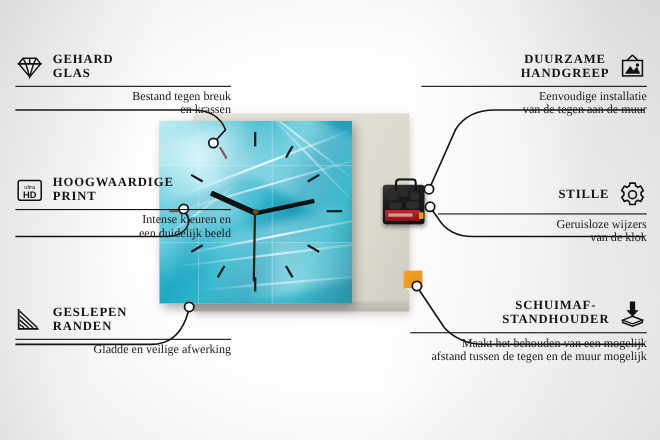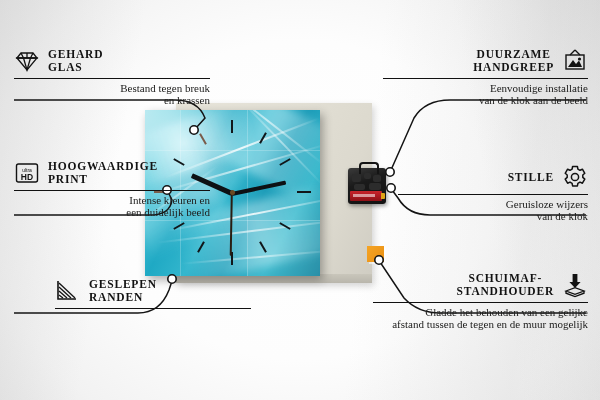--- a/index.html
+++ b/index.html
@@ -97,21 +97,21 @@
     font-size:11px;line-height:11.5px;color:#20201f;text-align:right;
   }
 
   .feat.left{left:14px;text-align:left;}
   .feat.left .head{justify-content:flex-start;}
   .feat.right{right:12px;text-align:right;}
   .feat.right .head{justify-content:flex-end;text-align:center;}
 
   .f-glas{top:48px;}
   .f-print{top:160px;}
-  .f-randen{top:278px;margin-left:41px;}
+  .f-randen{top:278px;}
   .f-handgreep{top:48px;width:205px;}
   .f-mechanisme{top:164px;width:190px;}
   .f-foam{top:272px;width:215px;}
 </style>
 </head>
 <body>
 
 <div id="stage">
 
   <div class="scene">
@@ -253,41 +253,44 @@
           <path d="M4,13 L12,20" stroke-width="1.3"></path>
           <path d="M4,17 L8,20" stroke-width="1.3"></path>
         </svg>
       </span>
       <span class="title">
         <span>GESLEPEN</span><br>
         <span>RANDEN</span>
       </span>
     </div>
     <div class="rule"></div>
+    <div class="desc">
+      <span>Gladde en veilige afwerking</span>
+    </div>
   </div>
 
   <div class="feat right f-handgreep">
     <div class="head">
       <span class="title">
         <span>DUURZAME</span><br>
         <span>HANDGREEP</span>
       </span>
       <span class="icon">
         <svg viewBox="0 0 26 26" width="26" height="26" fill="none" stroke="#121212" stroke-width="1.4">
           <path d="M13,2 L8,7 M13,2 L18,7"></path>
           <rect x="4" y="7" width="18" height="14"></rect>
           <path d="M6,19 L11,12 L14,16 L17,12.5 L20,19 Z" fill="#121212" stroke="none"></path>
           <circle cx="17.5" cy="11" r="1.6" fill="#121212" stroke="none"></circle>
         </svg>
       </span>
     </div>
     <div class="rule"></div>
     <div class="desc">
       <span>Eenvoudige installatie</span><br>
-      <span>van de klok aan de beeld</span>
+      <span>van de tegen aan de muur</span>
     </div>
   </div>
 
   <div class="feat right f-mechanisme">
     <div class="head">
       <span class="title">
         <span>STILLE</span><br>
       </span>
       <span class="icon">
         <svg viewBox="0 0 26 26" width="26" height="26" fill="none" stroke="#121212" stroke-width="1.5">
@@ -312,18 +315,18 @@
       <span class="icon">
         <svg viewBox="0 0 26 26" width="26" height="26" fill="none" stroke="#121212" stroke-width="1.3">
           <path d="M10.6,2 h4.8 v8 h3.2 L13,16 L7.4,10 h3.2 z" fill="#121212" stroke="none"></path>
           <path d="M4,19 L13,15.6 L22,19 L13,22.4 Z"></path>
           <path d="M4,19 v2.2 L13,24.6 L22,21.2 V19"></path>
         </svg>
       </span>
     </div>
     <div class="rule"></div>
     <div class="desc">
-      <span>Gladde het behouden van een gelijke</span><br>
+      <span>Maakt het behouden van een mogelijk</span><br>
       <span>afstand tussen de tegen en de muur mogelijk</span>
     </div>
   </div>
 
 </div>
 
 </body></html>

